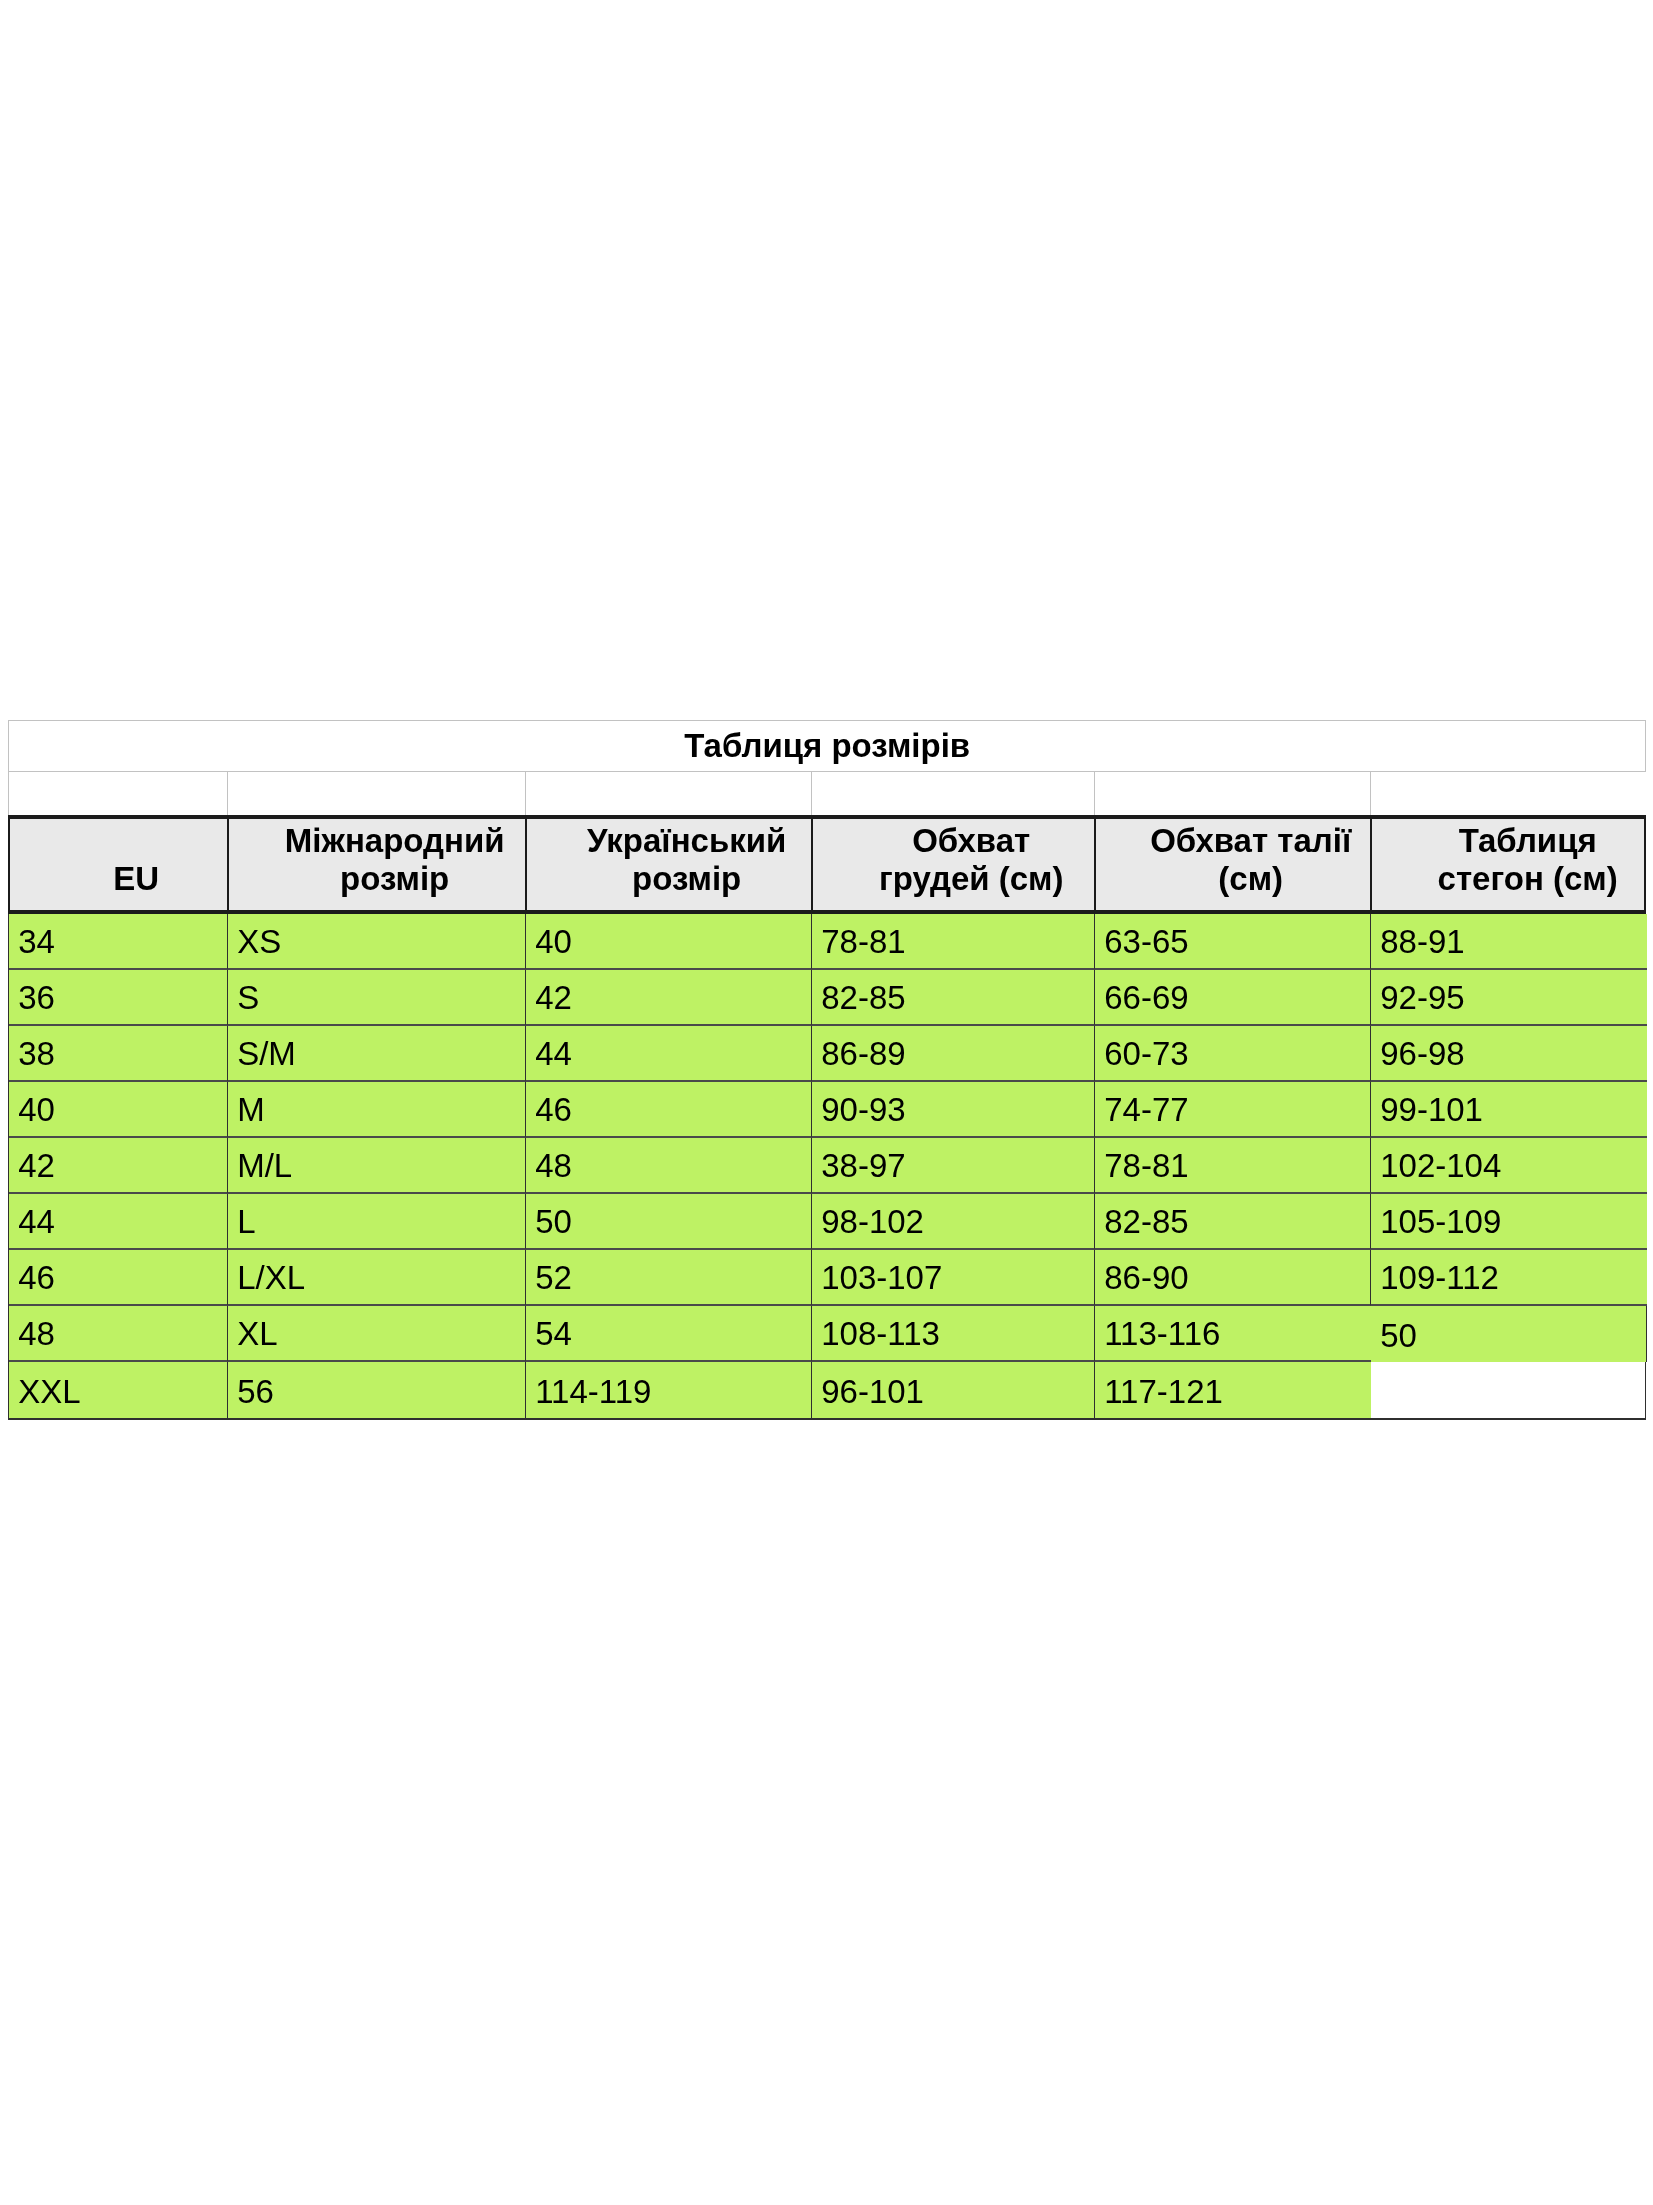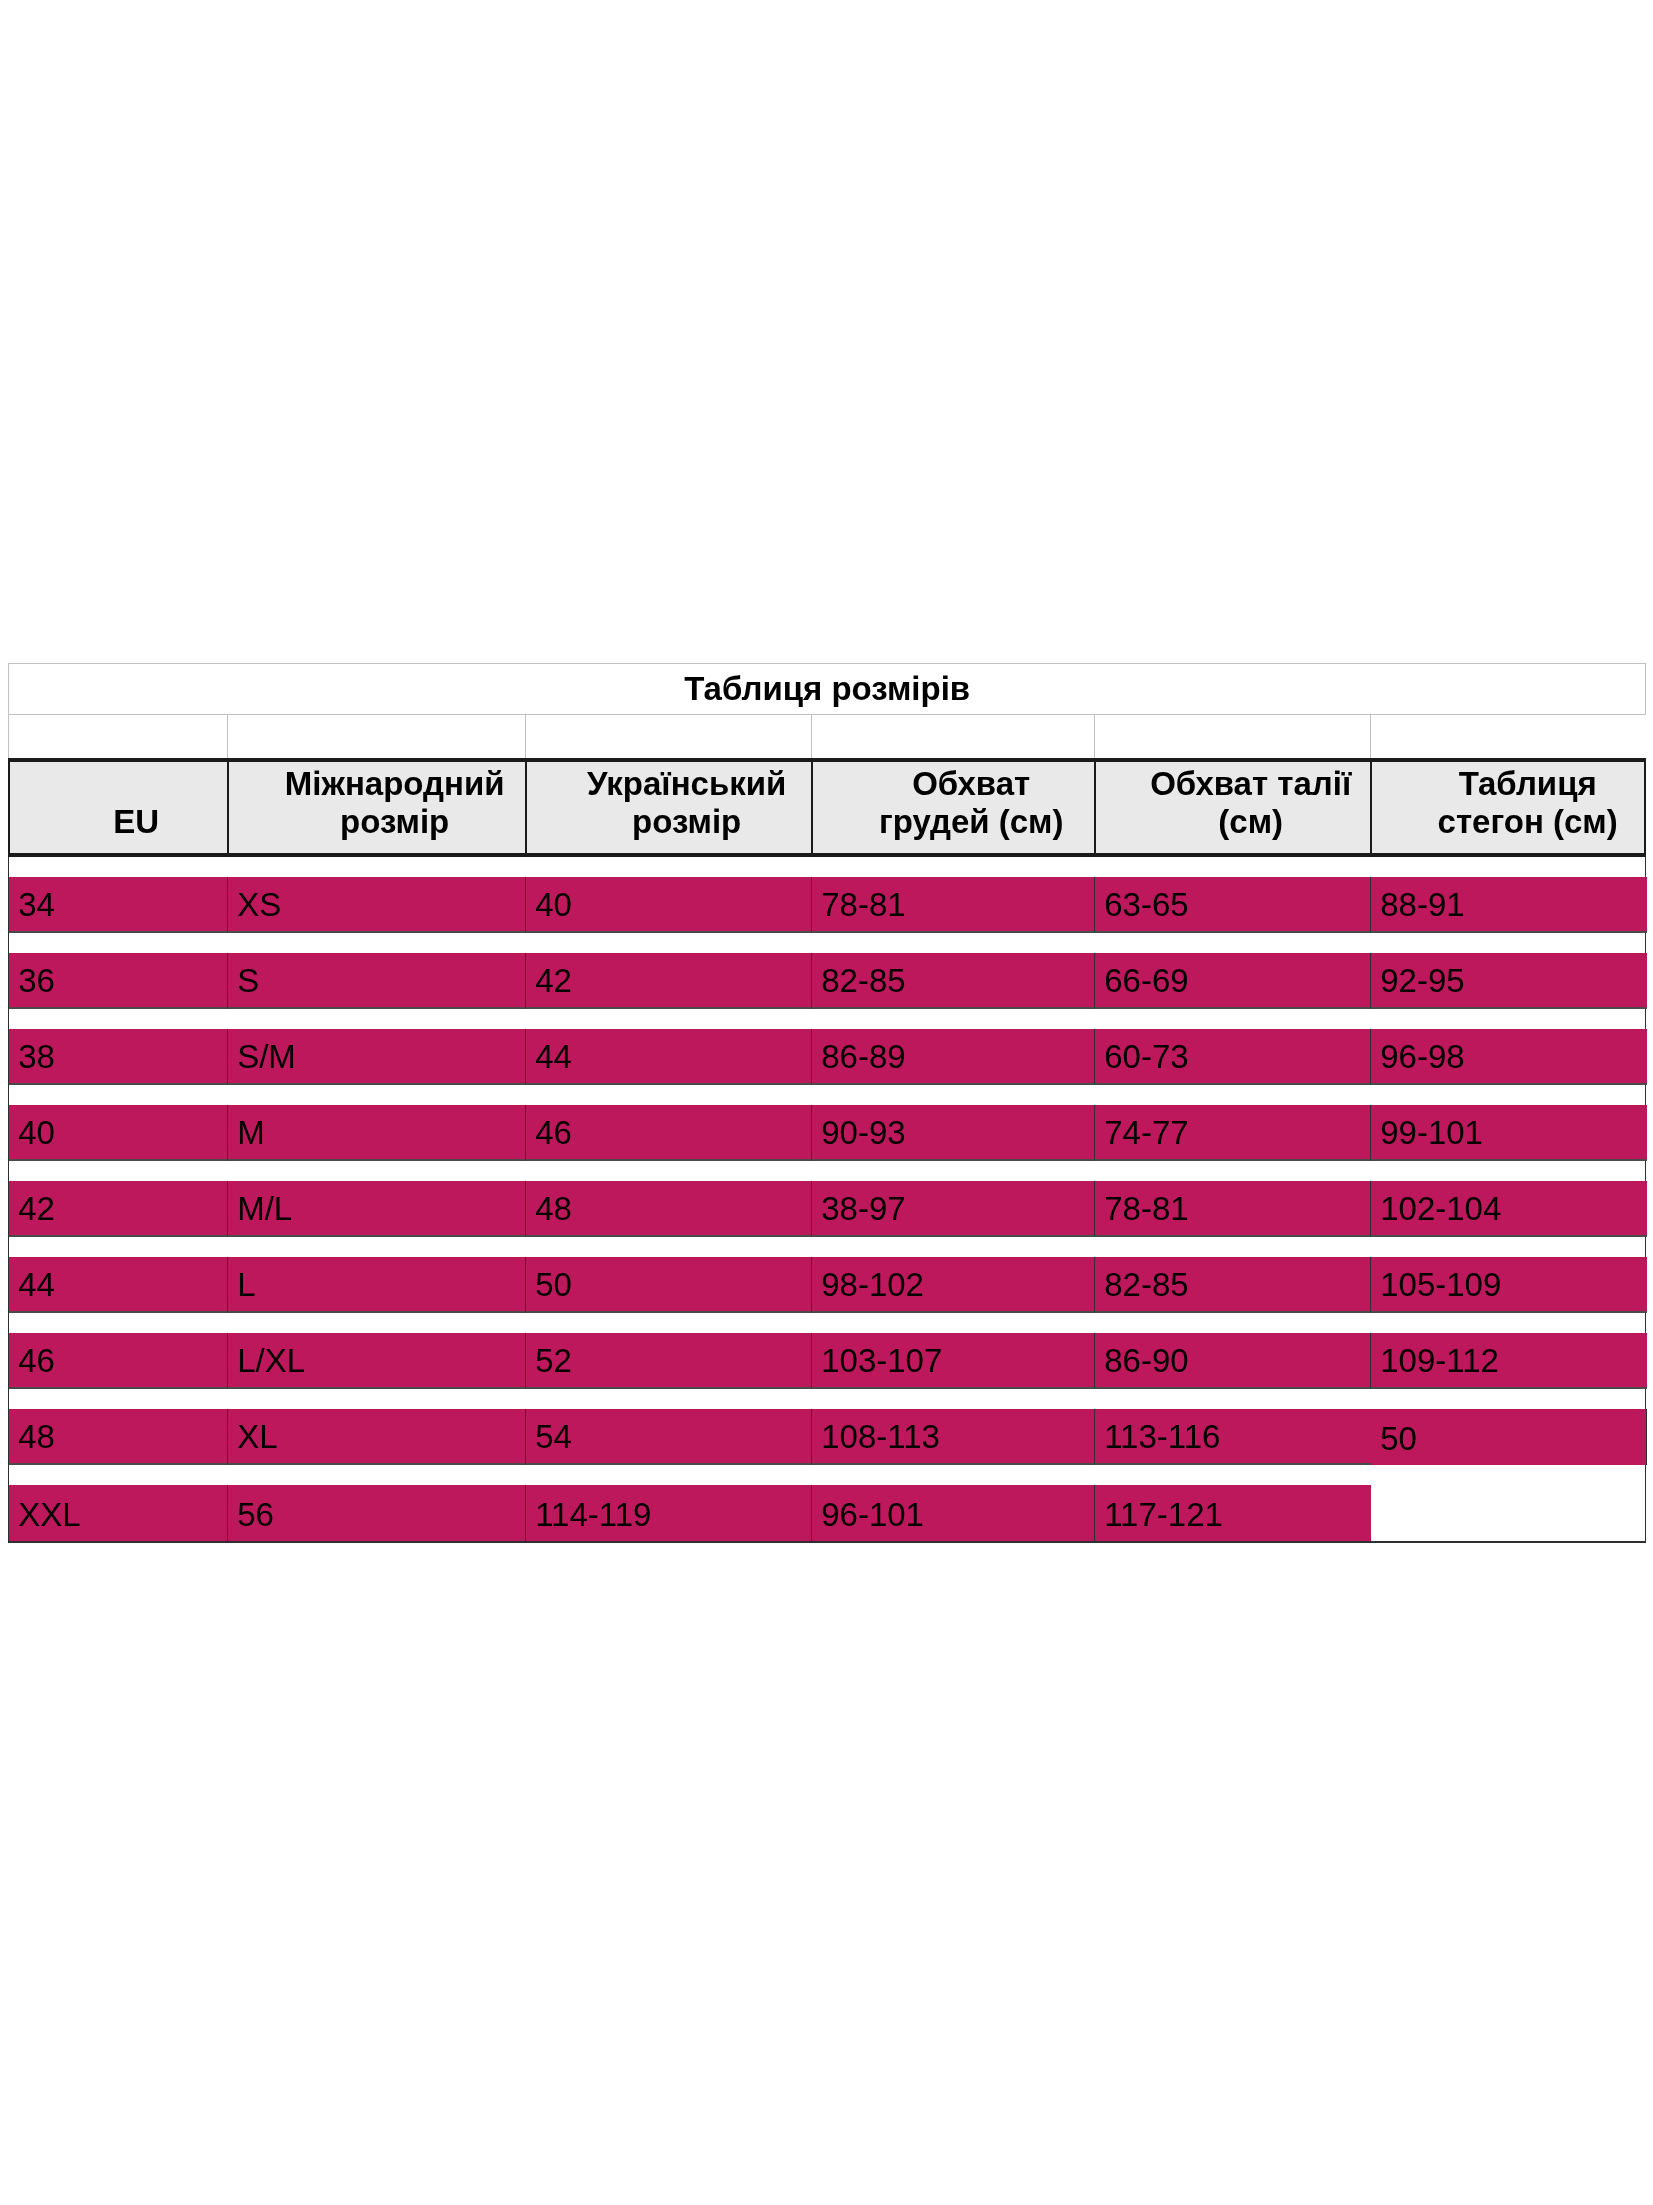--- a/index.html
+++ b/index.html
@@ -10,21 +10,21 @@
   body {
     width: 1654px;
     height: 2205px;
     position: relative;
     font-family: "Liberation Sans", sans-serif;
     color: #000000;
   }
   .size-table {
     position: absolute;
     left: 8.2px;
-    top: 663px;
+    top: 720px;
     width: 1638px;
   }
   .grid6 {
     display: grid;
     grid-template-columns: 219px 298px 286px 283px 276px 276px;
     box-sizing: border-box;
   }
   .grid6 > div { box-sizing: border-box; }
 
   
@@ -79,24 +79,23 @@
     border-bottom: 2.5px solid #2f2f2f;
   }
   .data-rows > div {
     height: 56px;
     border-right: 1.6px solid #2f2f2f;
     border-bottom: 2.5px solid #4a4a4a;
     display: flex;
     align-items: flex-end;
     padding: 0 4.9px 7.4px 9px;
     font-size: 33px;
-    background: #be185d;
+    background: #bef264;
     overflow: hidden;
     white-space: nowrap;
-    margin-top: 20px;
   }
   .data-rows > div.col-last { border-right: none; }
   .data-rows > div.row-last { border-bottom: none; }
 </style>
 </head>
 <body>
 
 <div class="size-table">
 
   <div class="top-section">

